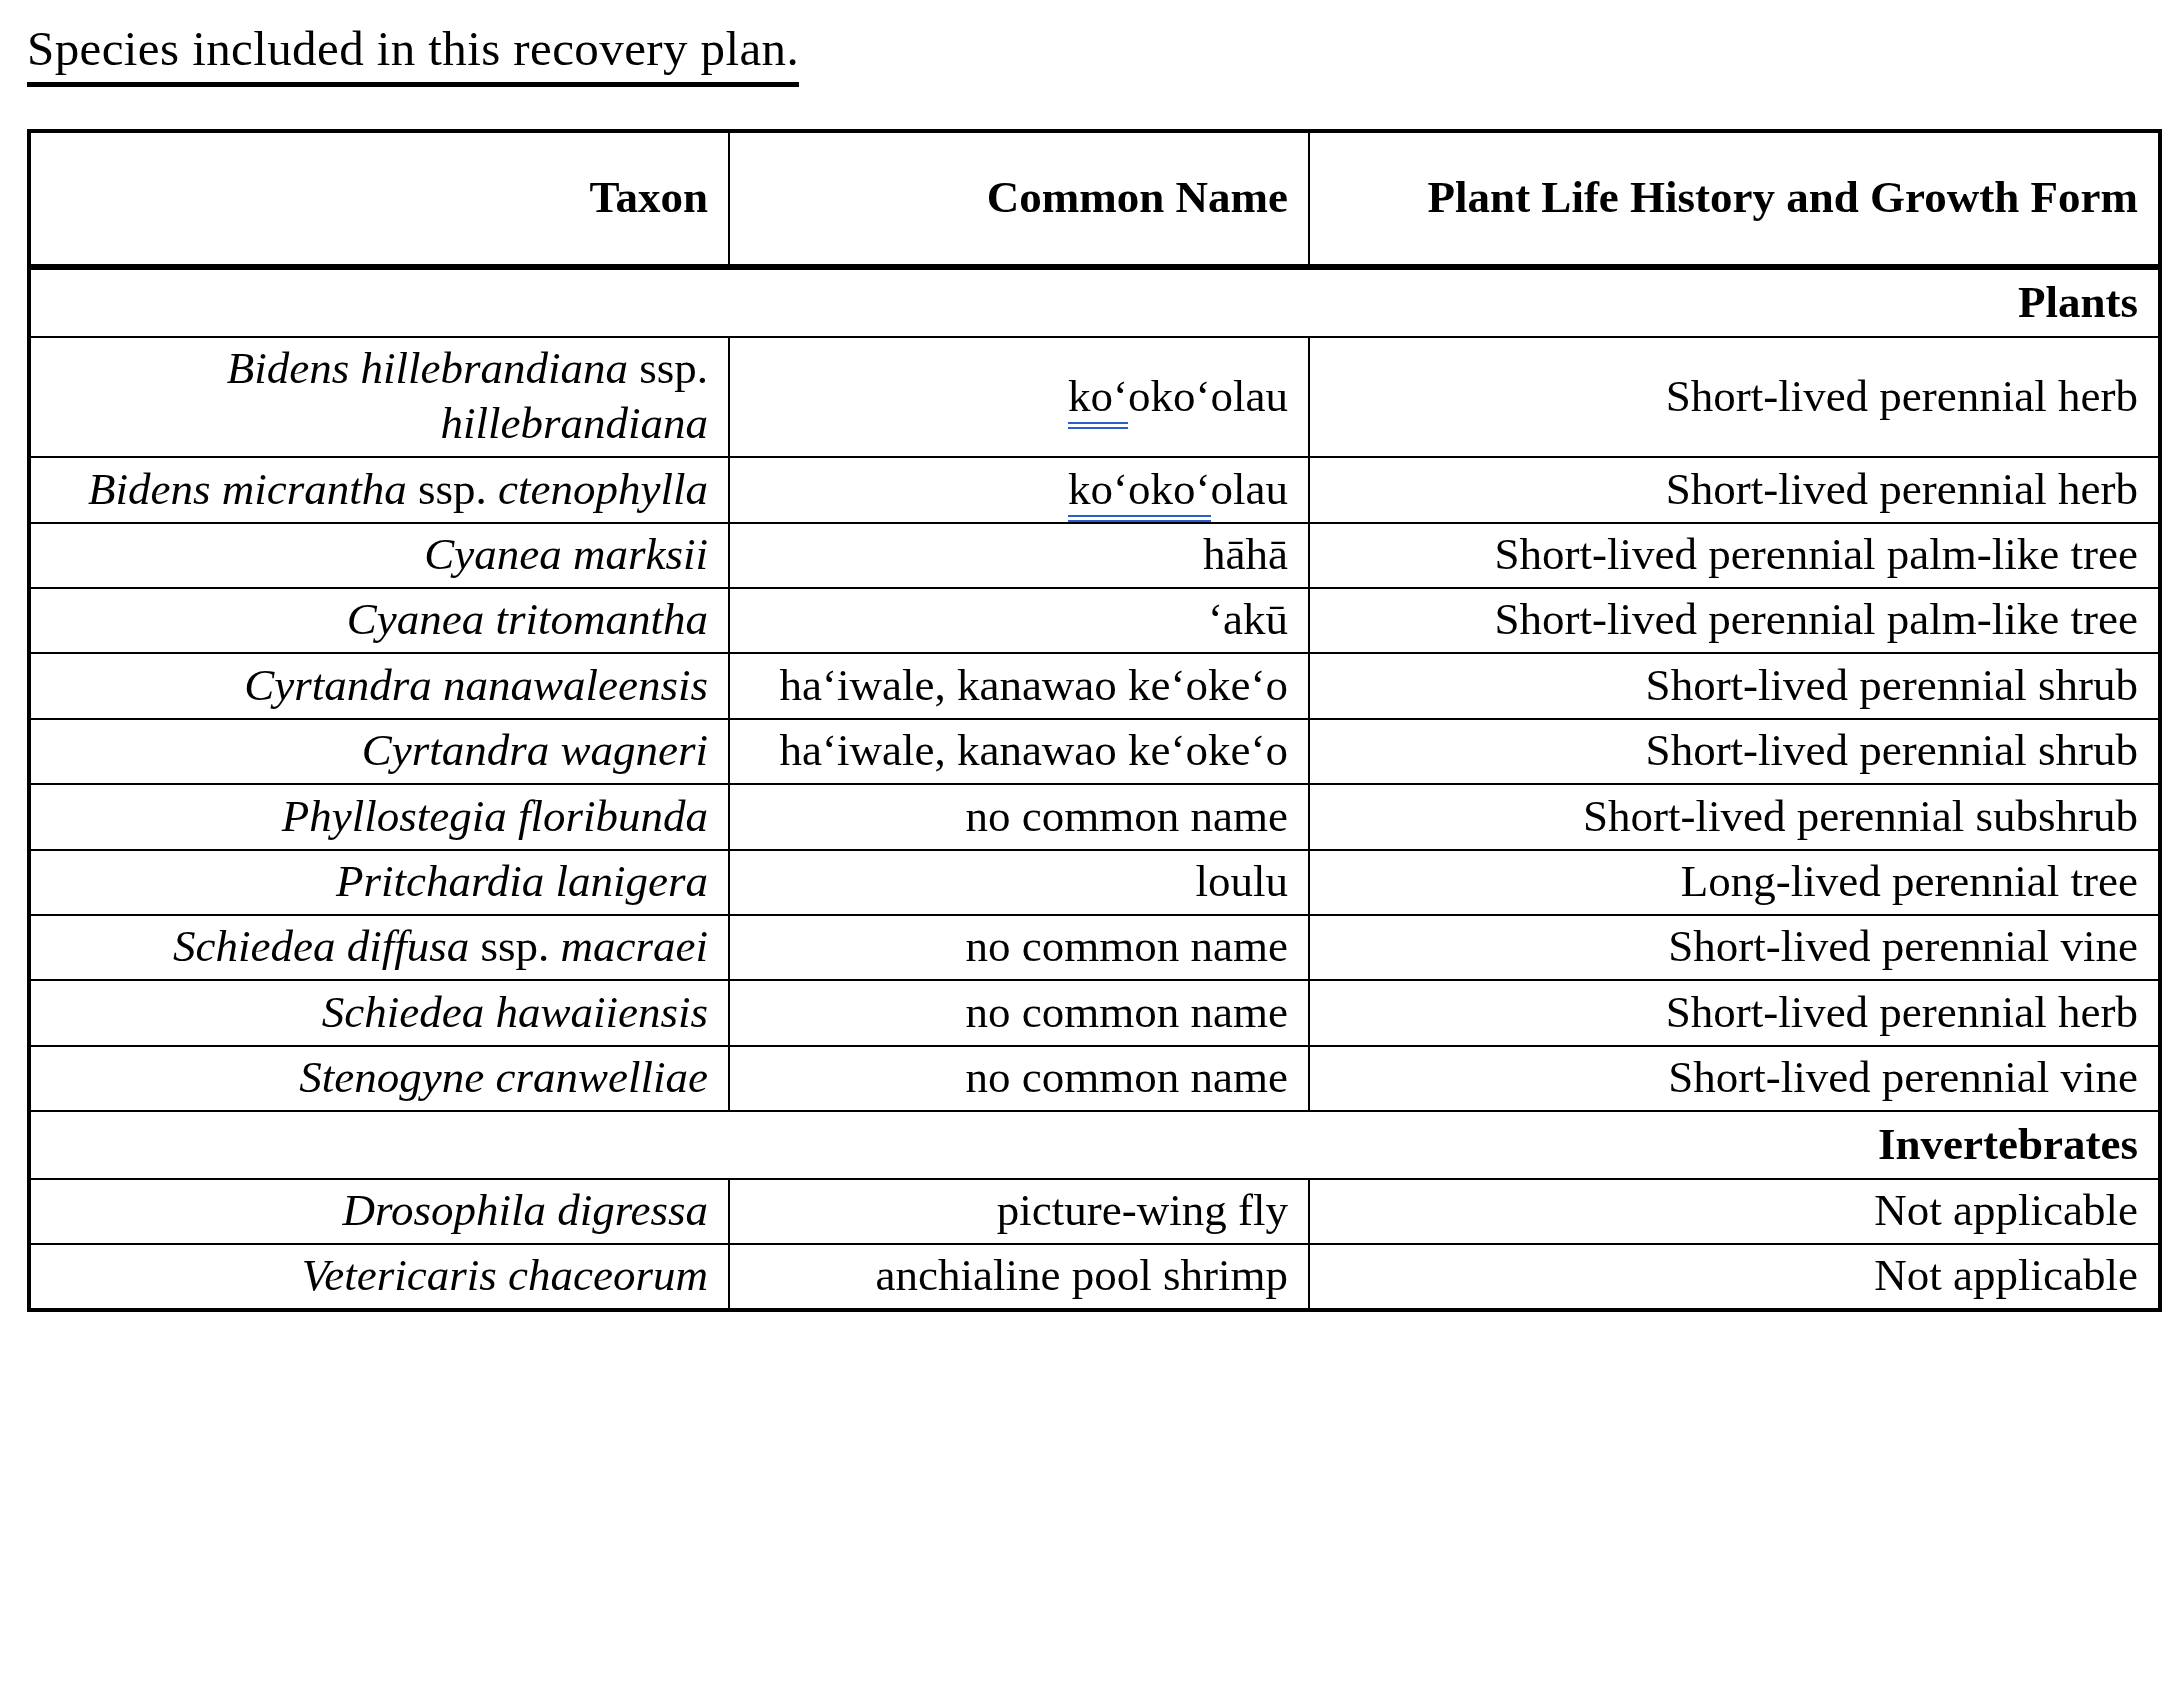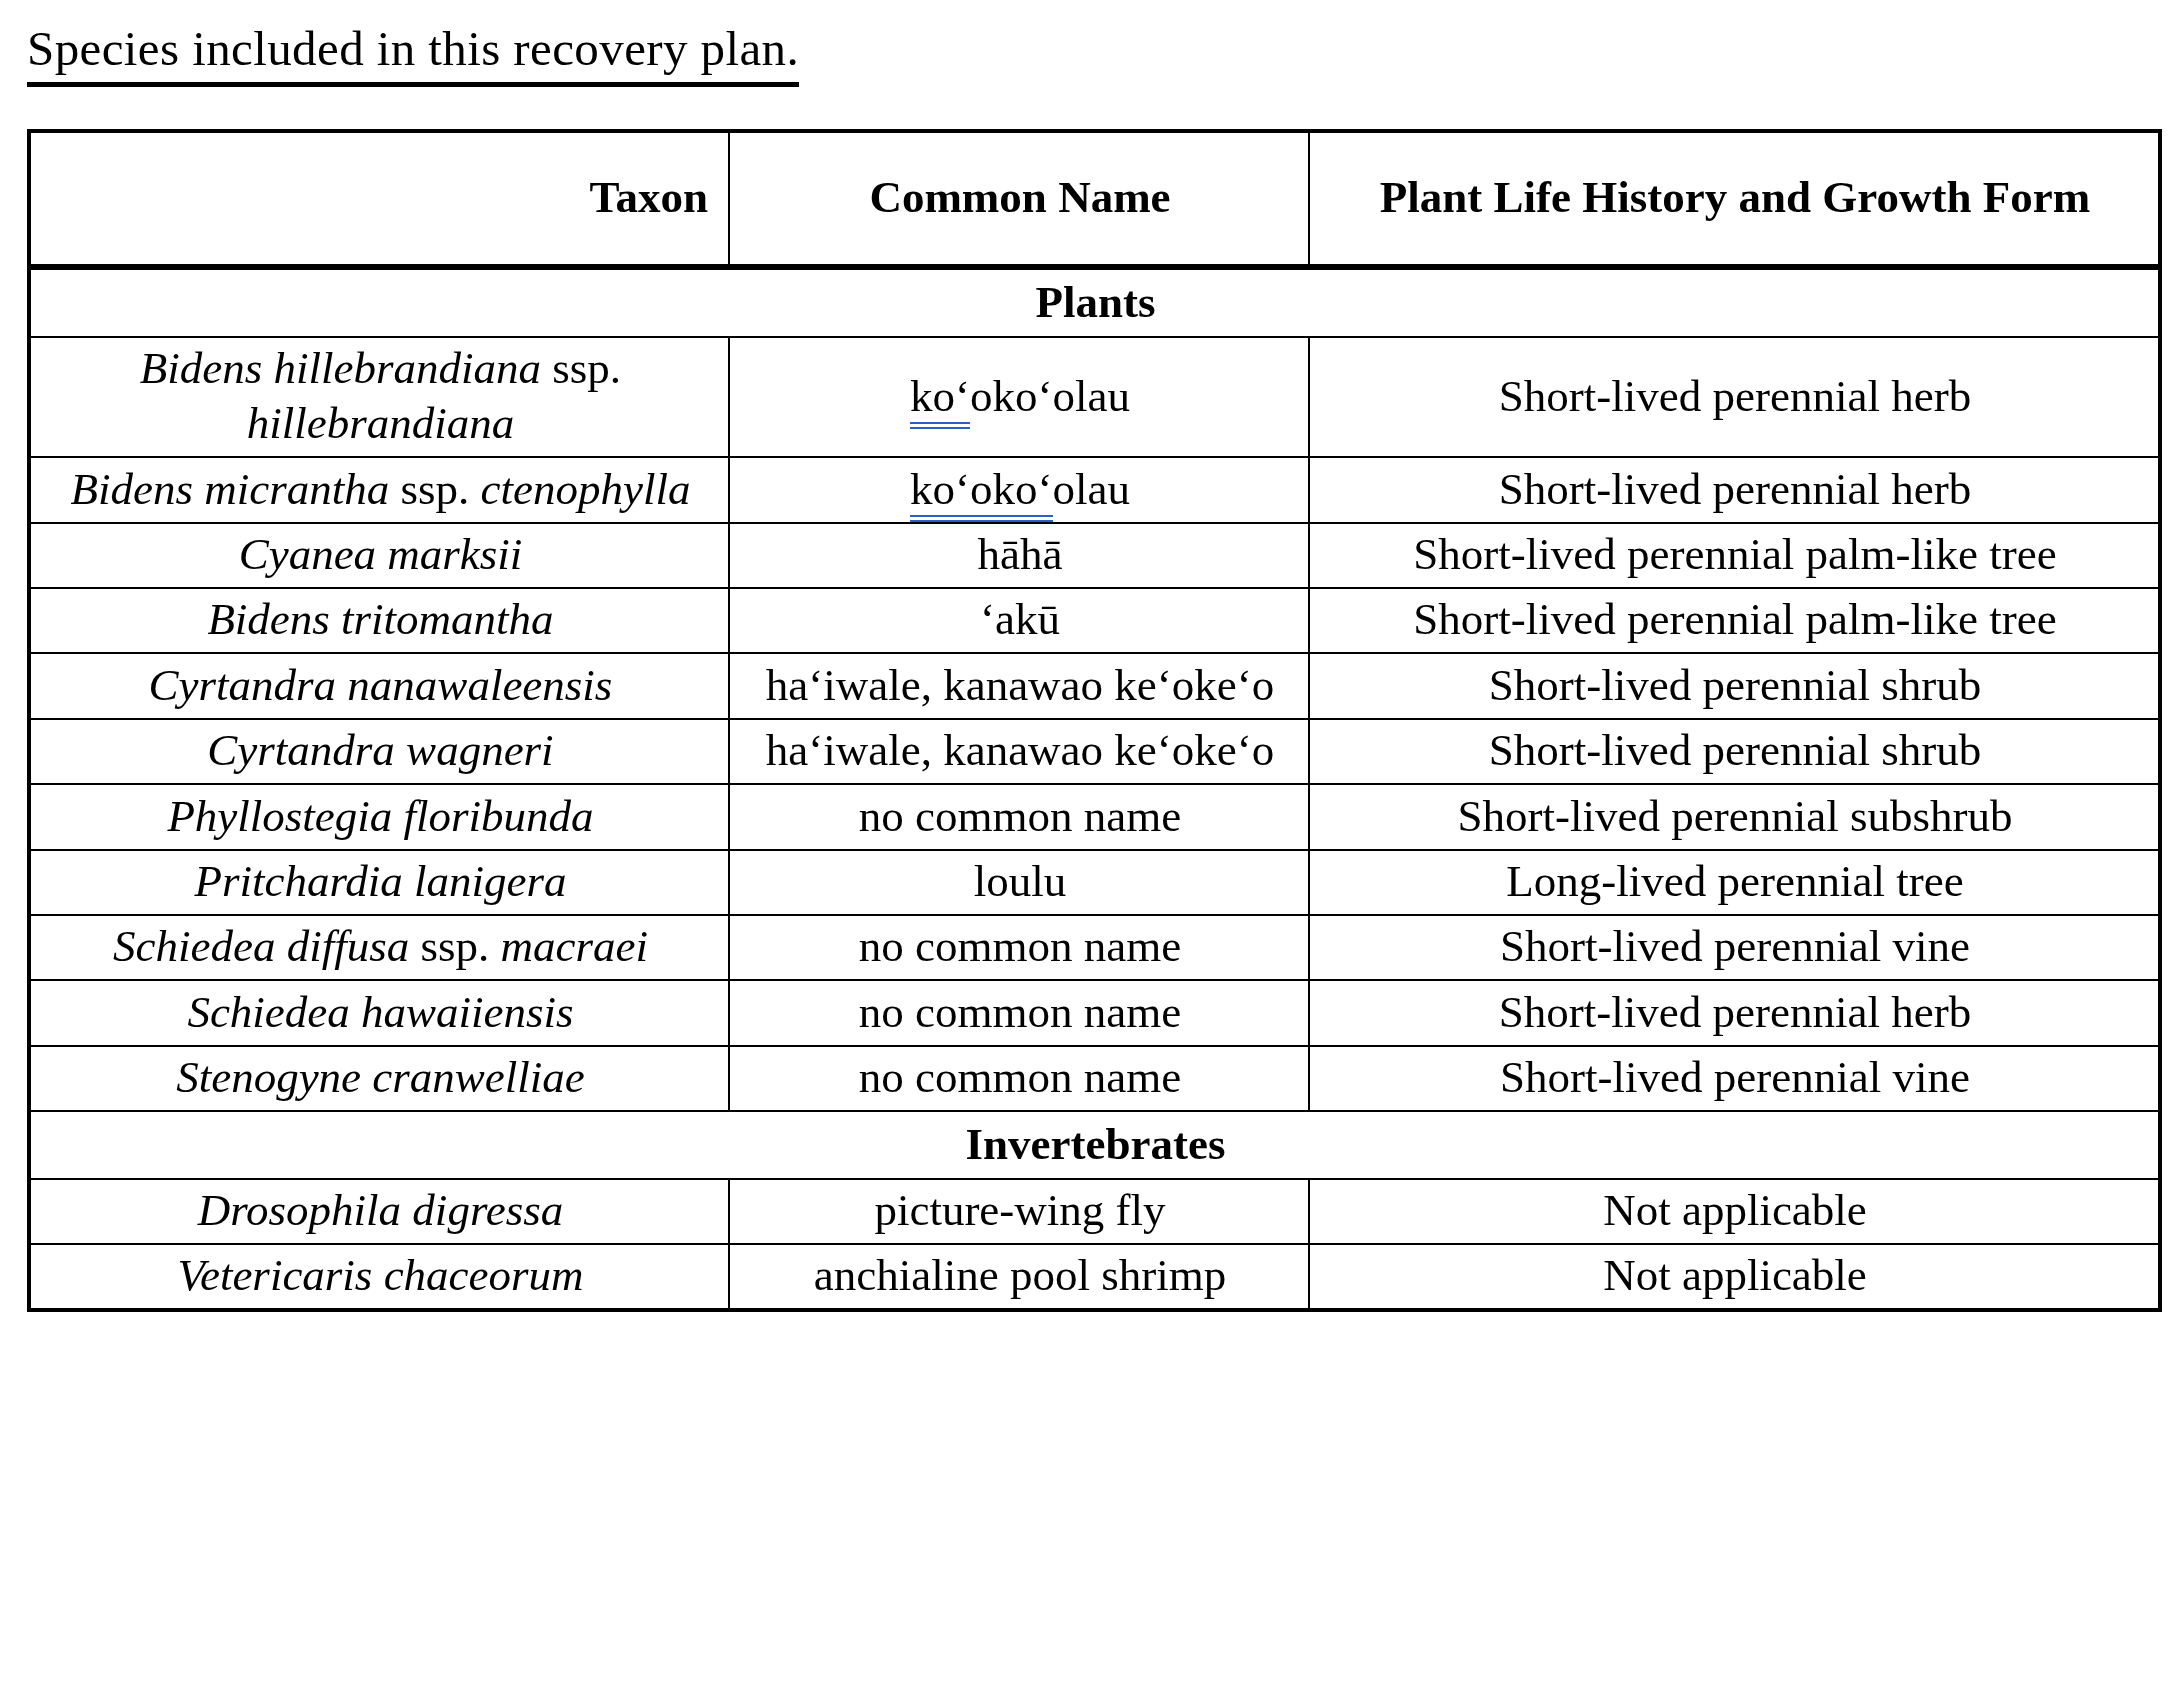--- a/index.html
+++ b/index.html
@@ -31,21 +31,21 @@
   col.c1 { width:700px; }
   col.c2 { width:580px; }
   col.c3 { width:851px; }
 
   .species-table th, .species-table td {
     border:2.5px solid #000;
     font-size:45px;
     line-height:55px;
     padding:3.4px 20px 5px 22px;
     vertical-align:middle;
-    text-align:center;
+    text-align:right;
     overflow:hidden;
   }
   .species-table thead th {
     font-weight:bold;
     height:123px;
     border-bottom:6.7px solid #000;
   }
   .species-table thead th.center { text-align:right; }
 
   .species-table td { height:55px; }
@@ -92,21 +92,21 @@
           <td class="taxon-cell"><span class="it ">Bidens micrantha</span><span> ssp. </span><span class="it ">ctenophylla</span></td>
           <td class="common-cell"><span class="mark">koʻokoʻ</span><span>olau</span></td>
           <td class="growth-cell">Short-lived perennial herb</td>
         </tr>
         <tr class="species-row">
           <td class="taxon-cell"><span class="it ">Cyanea marksii</span></td>
           <td class="common-cell"><span>hāhā</span></td>
           <td class="growth-cell">Short-lived perennial palm-like tree</td>
         </tr>
         <tr class="species-row">
-          <td class="taxon-cell"><span class="it ">Bidens tritomantha</span></td>
+          <td class="taxon-cell"><span class="it ">Cyanea tritomantha</span></td>
           <td class="common-cell"><span>ʻakū</span></td>
           <td class="growth-cell">Short-lived perennial palm-like tree</td>
         </tr>
         <tr class="species-row">
           <td class="taxon-cell"><span class="it ">Cyrtandra nanawaleensis</span></td>
           <td class="common-cell"><span>haʻiwale, kanawao keʻokeʻo</span></td>
           <td class="growth-cell">Short-lived perennial shrub</td>
         </tr>
         <tr class="species-row">
           <td class="taxon-cell"><span class="it ">Cyrtandra wagneri</span></td>

